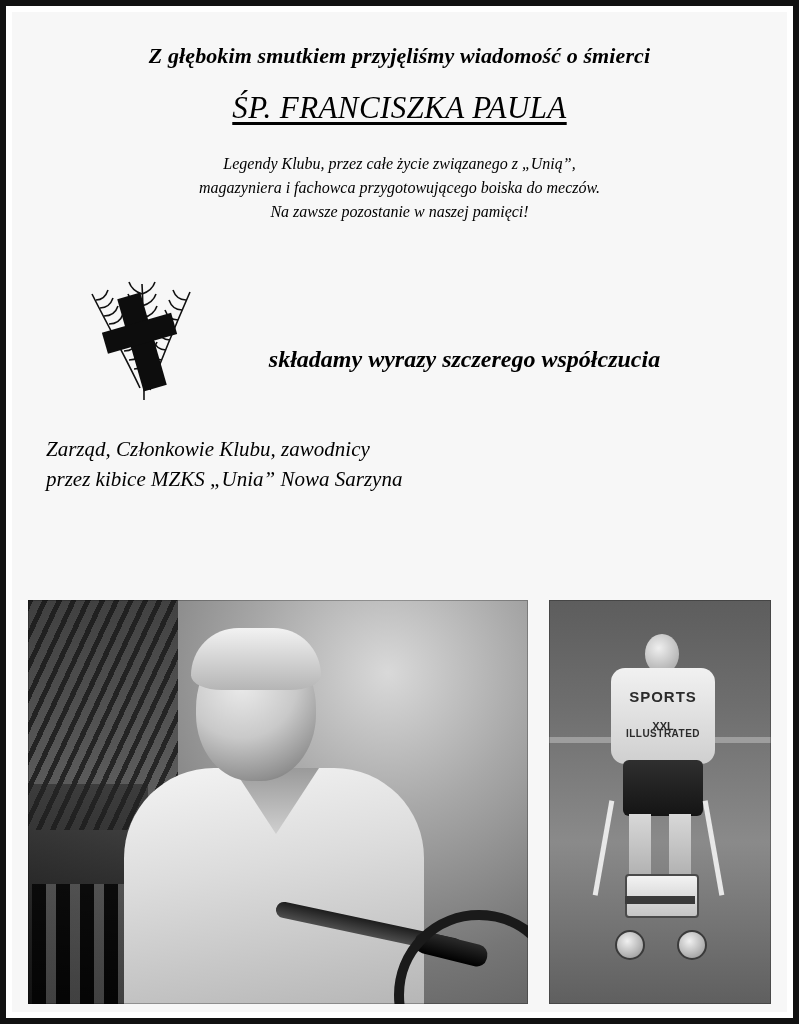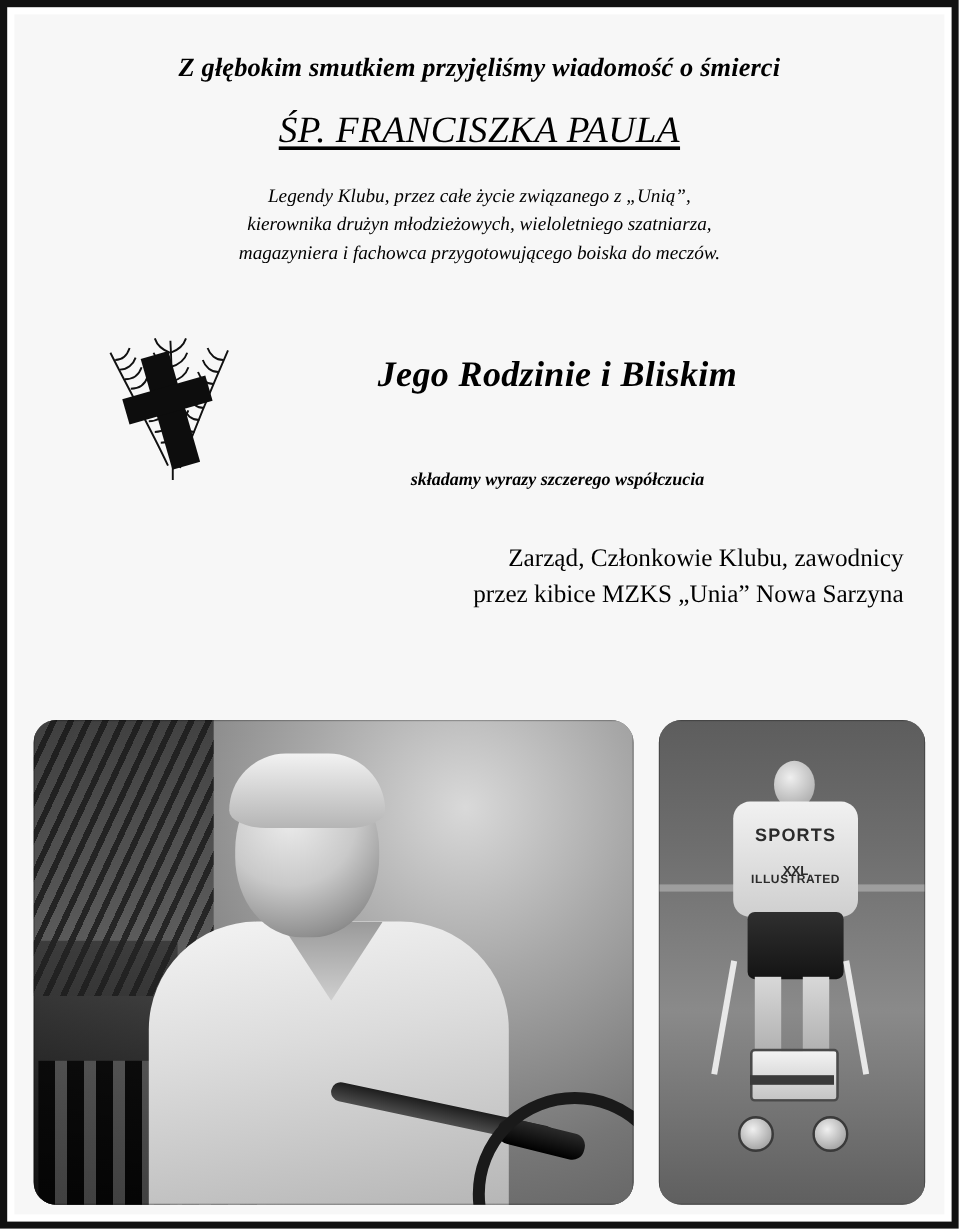--- a/index.html
+++ b/index.html
@@ -95,50 +95,50 @@
     font-weight: bold;
     font-style: italic;
     font-size: 30px;
     letter-spacing: 0.3px;
     margin: 12px 0 0 0;
   }
 
   .condolence-sub {
     font-weight: bold;
     font-style: italic;
-    font-size: 15px;
+    font-size: 24px;
     margin: 62px 0 4px 0;
   }
 
   .signature {
-    text-align: right;
+    text-align: left;
+    font-style: italic;
     font-size: 21px;
     line-height: 1.45;
     position: absolute;
     left: 0;
     right: 0;
-    top: 192px;
+    top: 176px;
   }
   .signature div { white-space: nowrap; }
 
   
   .photos {
     position: absolute;
     left: 0;
     right: 0;
     bottom: 0;
     height: 412px;
   }
 
   .photo {
     position: absolute;
     overflow: hidden;
     filter: grayscale(100%);
     background: #6d6d6d;
-    border-radius: 19px;
   }
 
   .photo-left {
     left: 16px;
     bottom: 8px;
     width: 500px;
     height: 404px;
   }
 
   .photo-right {
@@ -360,22 +360,22 @@
   <div class="inner">
 
     <div class="text-area">
 
       <div class="line-announce">Z głębokim smutkiem przyjęliśmy wiadomość o śmierci</div>
 
       <div class="name">ŚP. FRANCISZKA PAULA</div>
 
       <div class="bio">
         <div>Legendy Klubu, przez całe życie związanego z „Unią”,</div>
-        <div>kierownika drużyn młodzieżowych, wieloletniego szatniarza,</div>
         <div>magazyniera i fachowca  przygotowującego boiska do meczów.</div>
+        <div>Na zawsze pozostanie w naszej pamięci!</div>
       </div>
 
       <div class="middle">
 
         <div class="emblem">
           <svg width="130" height="150" viewBox="0 0 130 150" xmlns="http://www.w3.org/2000/svg">
             <g stroke="#111" stroke-width="1.6" fill="none">
 
               <path d="M14 28 C 30 60, 48 92, 62 122"></path>
               <path d="M18 34 C 24 34, 28 30, 30 24"></path>
@@ -415,21 +415,20 @@
             </g>
 
             <g transform="rotate(-16 64 76)">
               <rect x="52" y="28" width="24" height="96" fill="#0d0d0d"></rect>
               <rect x="28" y="56" width="72" height="22" fill="#0d0d0d"></rect>
             </g>
           </svg>
         </div>
 
         <div class="condolence-wrap">
-          <div class="condolence-main">Jego Rodzinie i Bliskim</div>
           <div class="condolence-sub">składamy wyrazy szczerego współczucia</div>
         </div>
 
         <div class="signature">
           <div>Zarząd, Członkowie Klubu, zawodnicy</div>
           <div>przez kibice MZKS „Unia” Nowa Sarzyna</div>
         </div>
 
       </div>
     </div>

